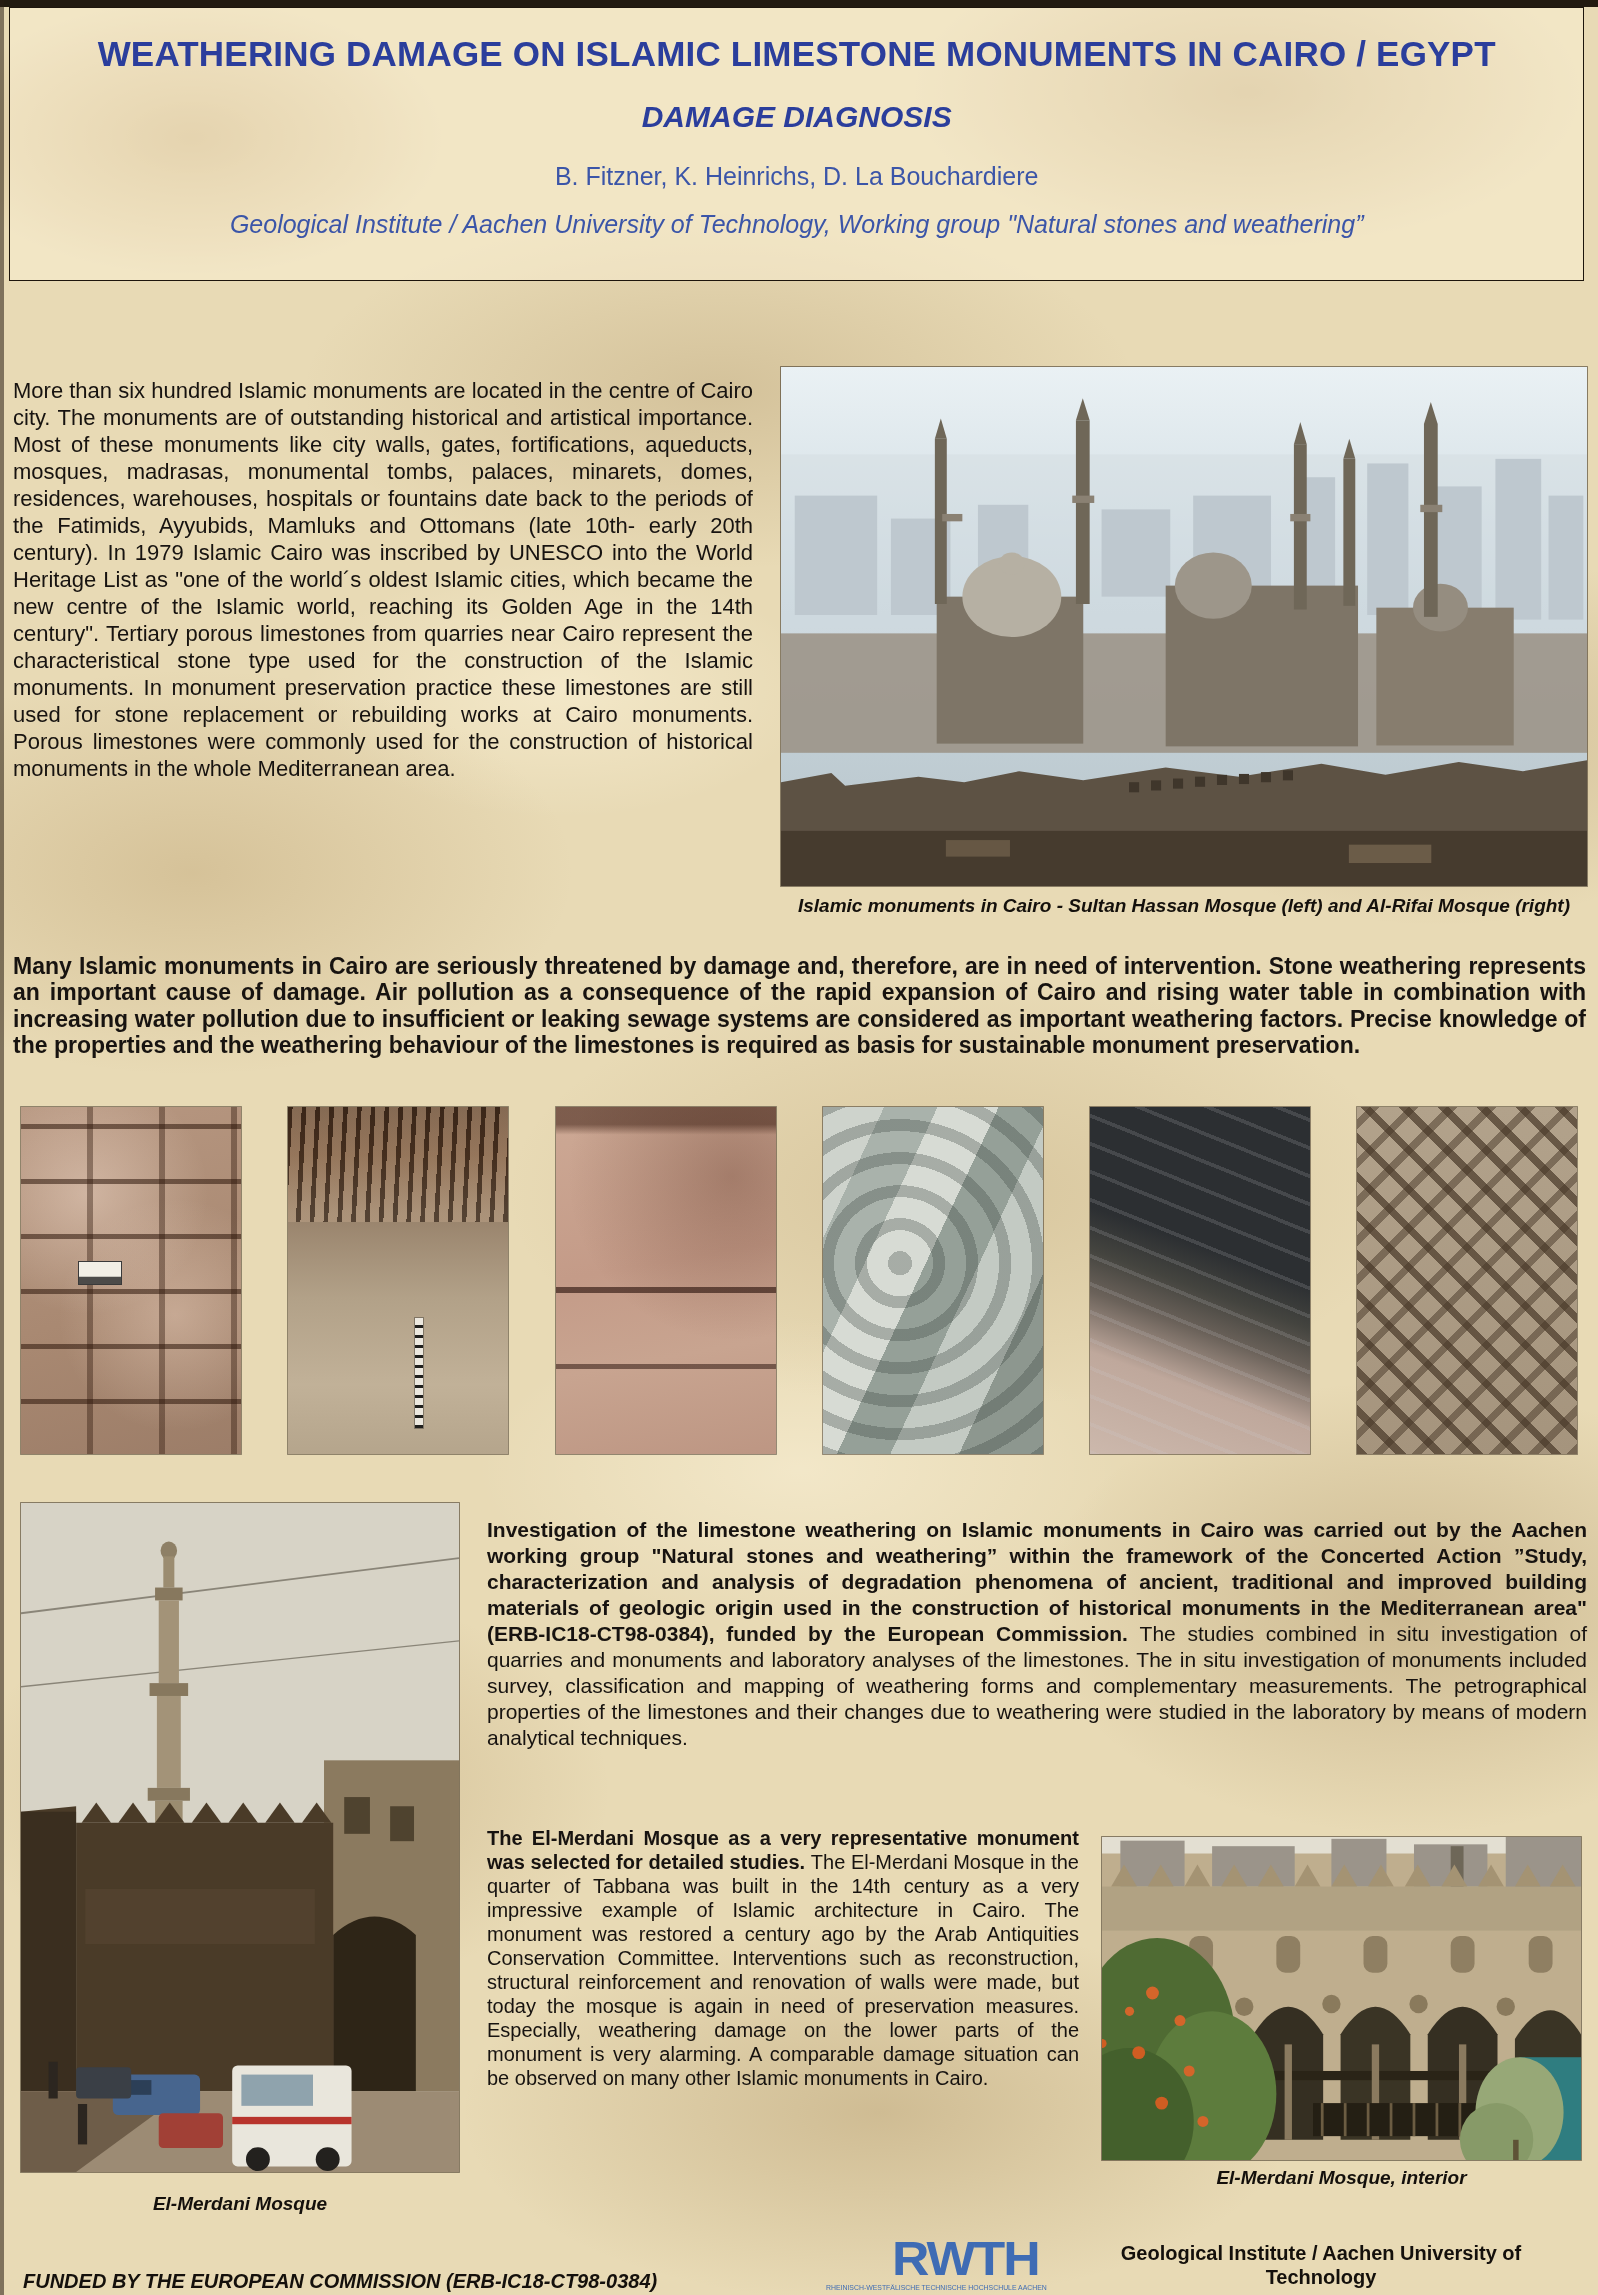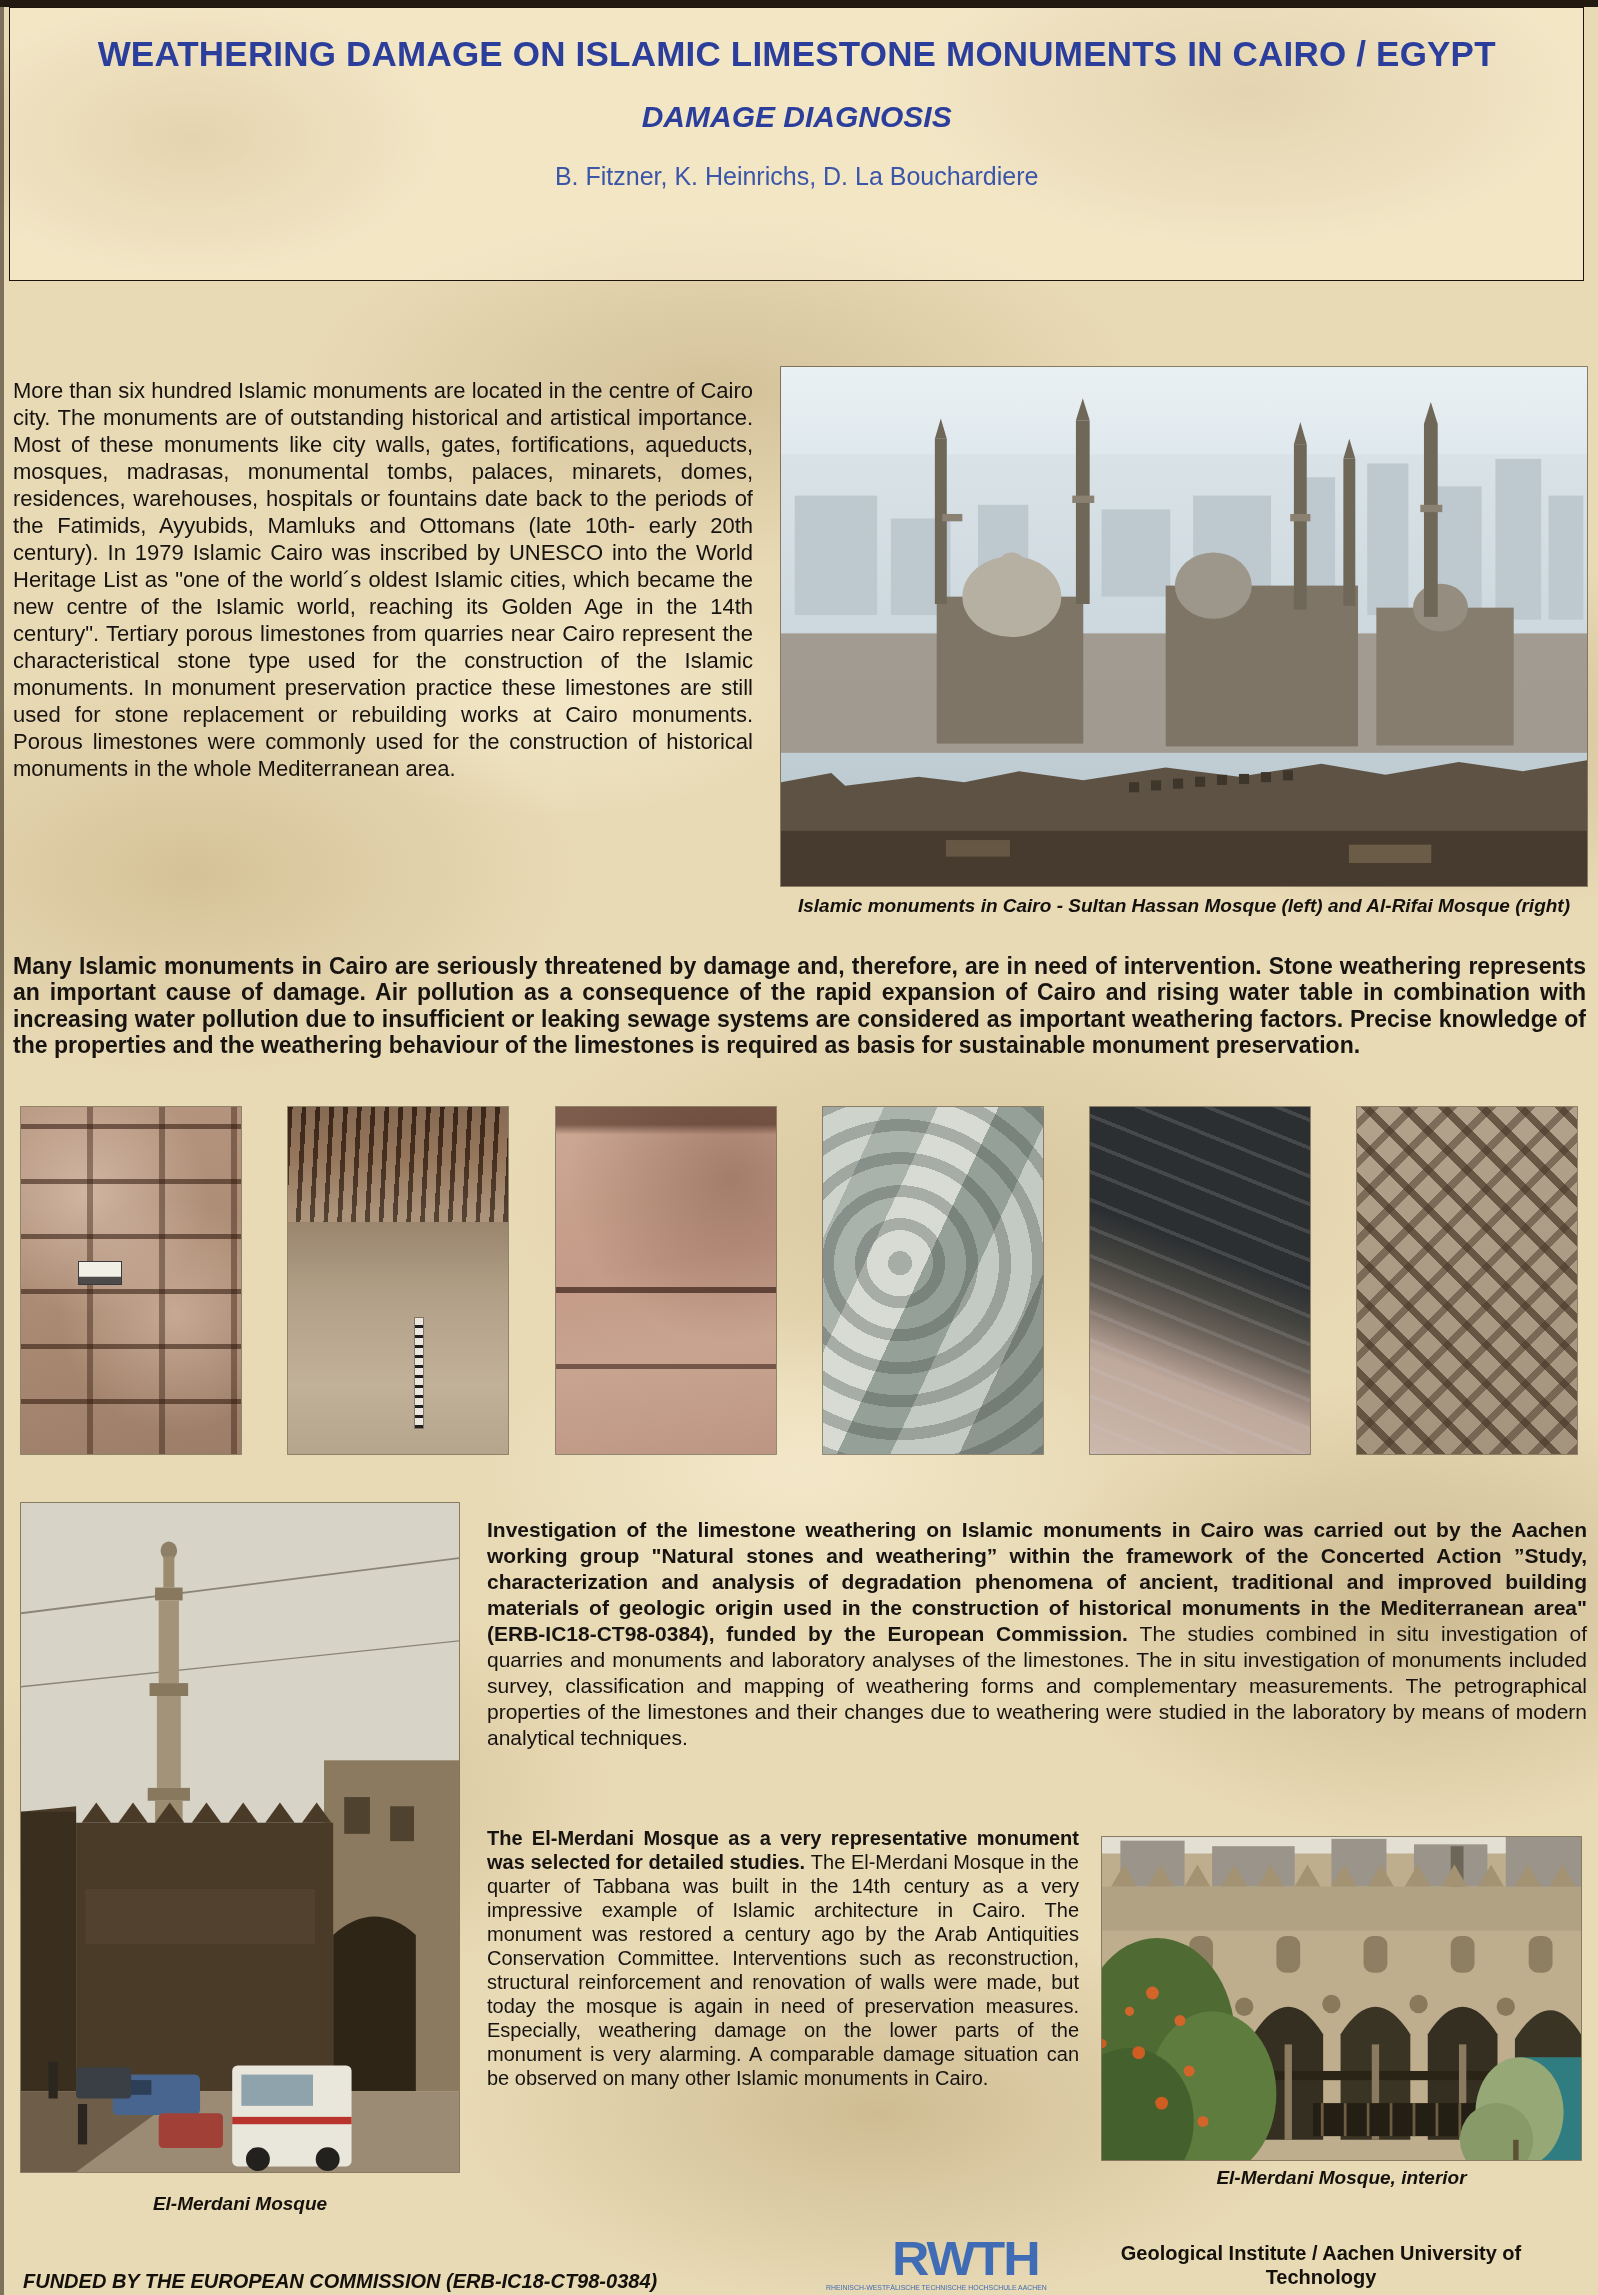--- a/index.html
+++ b/index.html
@@ -99,20 +99,21 @@
 <body>
 
 <div id="poster">
   <div id="scan-edge-top" class="abs"></div>
   <div id="scan-edge-left" class="abs"></div>
 
   <div id="header-box" class="abs">
     <div id="subtitle" class="hline">DAMAGE DIAGNOSIS</div>
     <div id="title" class="hline">WEATHERING DAMAGE ON ISLAMIC LIMESTONE MONUMENTS IN CAIRO / EGYPT</div>
     <div id="authors" class="hline">B. Fitzner, K. Heinrichs, D. La Bouchardiere</div>
+    <div id="affiliation" class="hline">Geological Institute / Aachen University of Technology, Working group "Natural stones and weathering”</div>
   </div>
 
   <div id="intro" class="para">More than six hundred Islamic monuments are located in the centre of Cairo city. The monuments are of outstanding historical and artistical importance. Most of these monuments like city walls, gates, fortifications, aqueducts, mosques, madrasas, monumental tombs, palaces, minarets, domes, residences, warehouses, hospitals or fountains date back to the periods of the Fatimids, Ayyubids, Mamluks and Ottomans (late 10th- early 20th century). In 1979 Islamic Cairo was inscribed by UNESCO into the World Heritage List as "one of the world´s oldest Islamic cities, which became the new centre of the Islamic world, reaching its Golden Age in the 14th century". Tertiary porous limestones from quarries near Cairo represent the characteristical stone type used for the construction of the Islamic monuments. In monument preservation practice these limestones are still used for stone replacement or rebuilding works at Cairo monuments. Porous limestones were commonly used for the construction of historical monuments in the whole Mediterranean area.</div>
 
   <div id="cairo-photo" class="photo">
     <svg viewBox="0 0 880 565" preserveAspectRatio="none">
       <defs>
         <linearGradient id="sky" x1="0" y1="0" x2="0" y2="1">
           <stop offset="0" stop-color="#eaf1f4"></stop>
             <stop offset="0.45" stop-color="#ccd9e0"></stop>

